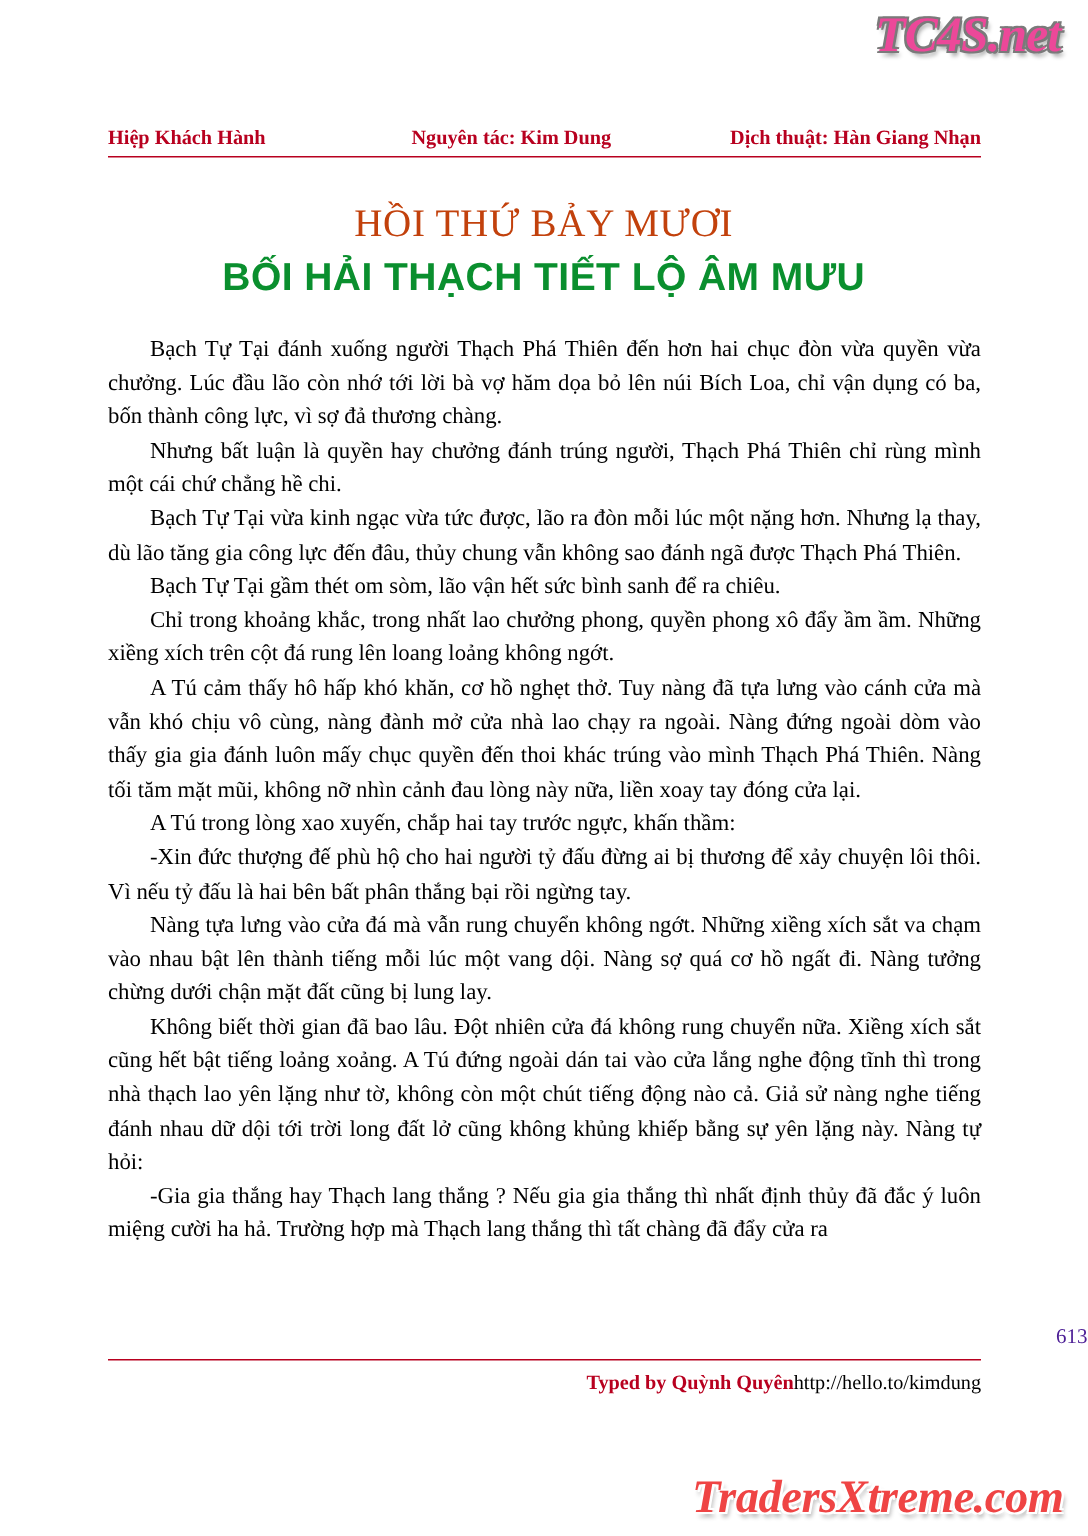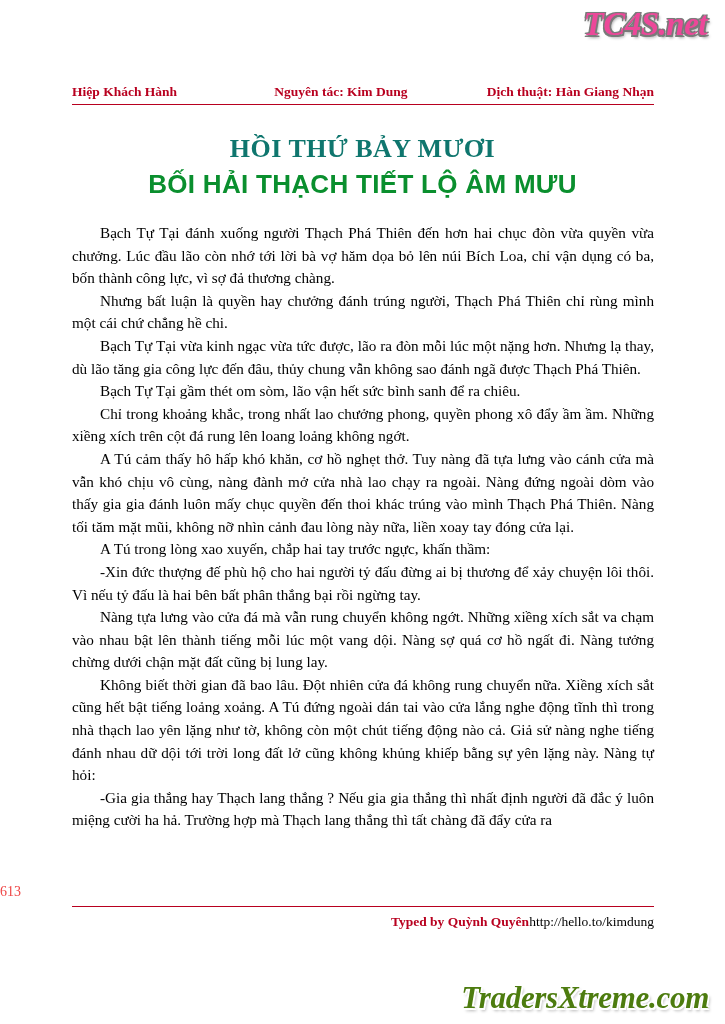--- a/index.html
+++ b/index.html
@@ -70,22 +70,22 @@
   }
 
   
   .title1 {
     position: absolute;
     top: 134px;
     left: 0;
     width: 725px;
     text-align: center;
     font-size: 26px;
-    font-weight: bold;
-    color: #0f766e;
+    font-weight: normal;
+    color: #c2410c;
     letter-spacing: 0.5px;
     font-family: "Liberation Serif", serif;
   }
   .title2 {
     position: absolute;
     top: 169px;
     left: 0;
     width: 725px;
     text-align: center;
     font-size: 26px;
@@ -136,23 +136,23 @@
        0 0 5px #ffffff,
        3px 4px 4px rgba(0,0,0,0.35);
   }
 
   
   .page-number {
     position: absolute;
     top: 884px;
     left: 0;
     width: 725px;
-    text-align: left;
+    text-align: right;
     font-size: 14px;
-    color: #ef4444;
+    color: #4c1d95;
   }
 
   .footer-rule {
     position: absolute;
     top: 906px;
     left: 72px;
     width: 582px;
     height: 1px;
     background: #b8001f;
   }
@@ -173,21 +173,21 @@
   
   .wm-bottom {
     position: absolute;
     bottom: 8px;
     right: 16px;
     font-family: "Liberation Serif", serif;
     font-size: 31px;
     font-weight: bold;
     font-style: italic;
     letter-spacing: -0.3px;
-    color: #4d7c0f;
+    color: #ef4444;
     text-shadow:
       -1.5px -1.5px 0 #ffffff,
        1.5px -1.5px 0 #ffffff,
       -1.5px  1.5px 0 #ffffff,
        1.5px  1.5px 0 #ffffff,
        0 0 4px #ffffff,
        2px 3px 3px rgba(0,0,0,0.3);
   }
 </style>
 </head>
@@ -211,21 +211,21 @@
     <p>Bạch Tự Tại đánh xuống người Thạch Phá Thiên đến hơn hai chục đòn vừa quyền vừa chưởng. Lúc đầu lão còn nhớ tới lời bà vợ hăm dọa bỏ lên núi Bích Loa, chỉ vận dụng có ba, bốn thành công lực, vì sợ đả thương chàng.</p>
     <p>Nhưng bất luận là quyền hay chưởng đánh trúng người, Thạch Phá Thiên chỉ rùng mình một cái chứ chẳng hề chi.</p>
     <p>Bạch Tự Tại vừa kinh ngạc vừa tức được, lão ra đòn mỗi lúc một nặng hơn. Nhưng lạ thay, dù lão tăng gia công lực đến đâu, thủy chung vẫn không sao đánh ngã được Thạch Phá Thiên.</p>
     <p>Bạch Tự Tại gầm thét om sòm, lão vận hết sức bình sanh để ra chiêu.</p>
     <p>Chỉ trong khoảng khắc, trong nhất lao chưởng phong, quyền phong xô đẩy ầm ầm. Những xiềng xích trên cột đá rung lên loang loảng không ngớt.</p>
     <p>A Tú cảm thấy hô hấp khó khăn, cơ hồ nghẹt thở. Tuy nàng đã tựa lưng vào cánh cửa mà vẫn khó chịu vô cùng, nàng đành mở cửa nhà lao chạy ra ngoài. Nàng đứng ngoài dòm vào thấy gia gia đánh luôn mấy chục quyền đến thoi khác trúng vào mình Thạch Phá Thiên. Nàng tối tăm mặt mũi, không nỡ nhìn cảnh đau lòng này nữa, liền xoay tay đóng cửa lại.</p>
     <p>A Tú trong lòng xao xuyến, chắp hai tay trước ngực, khấn thầm:</p>
     <p>-Xin đức thượng đế phù hộ cho hai người tỷ đấu đừng ai bị thương để xảy chuyện lôi thôi. Vì nếu tỷ đấu là hai bên bất phân thắng bại rồi ngừng tay.</p>
     <p>Nàng tựa lưng vào cửa đá mà vẫn rung chuyển không ngớt. Những xiềng xích sắt va chạm vào nhau bật lên thành tiếng mỗi lúc một vang dội. Nàng sợ quá cơ hồ ngất đi. Nàng tưởng chừng dưới chận mặt đất cũng bị lung lay.</p>
     <p>Không biết thời gian đã bao lâu. Đột nhiên cửa đá không rung chuyển nữa. Xiềng xích sắt cũng hết bật tiếng loảng xoảng. A Tú đứng ngoài dán tai vào cửa lắng nghe động tĩnh thì trong nhà thạch lao yên lặng như tờ, không còn một chút tiếng động nào cả. Giả sử nàng nghe tiếng đánh nhau dữ dội tới trời long đất lở cũng không khủng khiếp bằng sự yên lặng này. Nàng tự hỏi:</p>
-    <p>-Gia gia thắng hay Thạch lang thắng ? Nếu gia gia thắng thì nhất định người đã đắc ý luôn miệng cười ha hả. Trường hợp mà Thạch lang thắng thì tất chàng đã đẩy cửa ra</p>
+    <p>-Gia gia thắng hay Thạch lang thắng ? Nếu gia gia thắng thì nhất định thủy đã đắc ý luôn miệng cười ha hả. Trường hợp mà Thạch lang thắng thì tất chàng đã đẩy cửa ra</p>
   </div>
 
 
   <div class="page-number">613</div>
 
   <div class="footer-rule"></div>
   <div class="footer">
     <div class="footer-left">Typed by Quỳnh Quyên</div>
     <div class="footer-right">http://hello.to/kimdung</div>
   </div>

